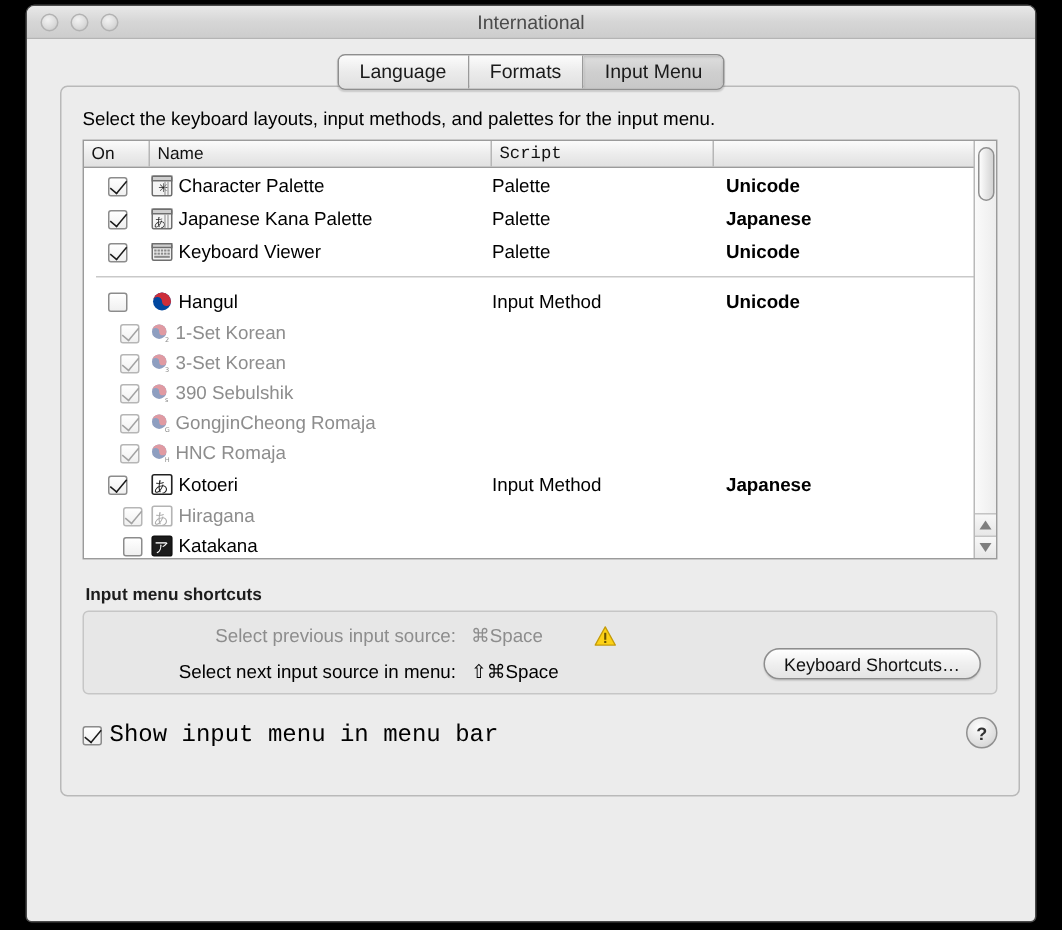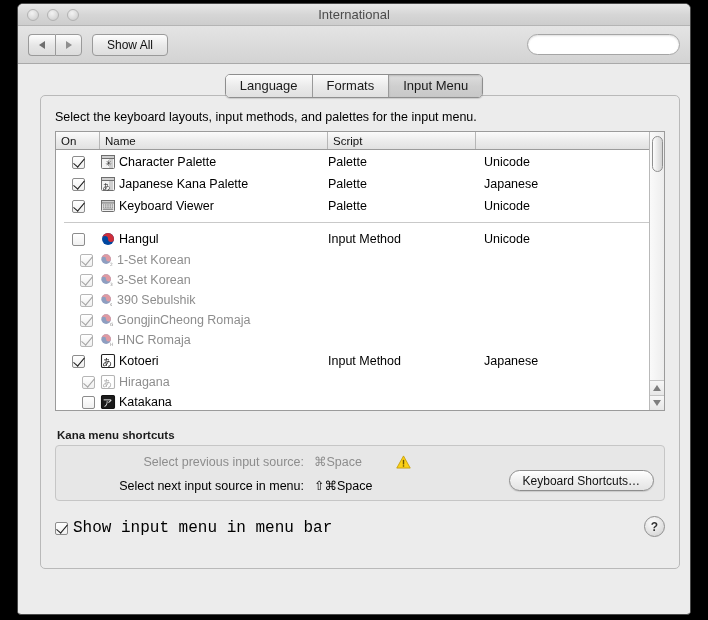--- a/index.html
+++ b/index.html
@@ -160,21 +160,21 @@
     display: flex; align-items: center;
     padding-left: 5px;
     border-right: 1px solid #b6b6b6;
     position: relative;
     cursor: default;
     font-family: "Liberation Sans", sans-serif;
   }
   .th.c-on    { width: 44px; }
   .th.c-name  { width: 228px; }
   .th.c-type  { width: 156px; }
-  .th.c-script{ width: 148px; }
+  .th.c-script{ width: 148px; font-family: Liberation Mono, monospace; }
   .th.c-end   { flex: 1; border-right: none; }
   .sortarrow {
     position: absolute; right: 6px; top: 50%;
     transform: translateY(-50%);
     width: 0; height: 0;
     border-left: 4px solid transparent;
     border-right: 4px solid transparent;
     border-bottom: 6px solid #6a6a6a;
   }
 
@@ -190,21 +190,21 @@
     color: #000;
     font-family: "Liberation Sans", sans-serif;
   }
   .row.sub { height: 20px; }
   .row.dim .cell-name-text { color: #8d8d8d; }
   .cell-on {
     width: 44px; display: flex; align-items: center; justify-content: center;
   }
   .cell-name { width: 228px; display: flex; align-items: center; gap: 3px; }
   .cell-type { width: 156px; }
-  .cell-script{ width: 148px; }
+  .cell-script{ width: 148px; font-weight: bold; }
   .sub .cell-on { justify-content: flex-end; padding-right: 7px; }
   .sub.indent2 .cell-on { justify-content: flex-end; padding-right: 5px; }
 
   .divider { height: 1px; background: #c9c9c9; margin: 5px 8px 5px 8px; }
 
   
   .cb {
     width: 13px; height: 13px;
     border: 1px solid #8c8c8c;
     border-radius: 2px;
@@ -326,39 +326,20 @@
 
   <div id="titlebar">
     <div class="lights">
       <div class="light"></div>
       <div class="light"></div>
       <div class="light"></div>
     </div>
     <div id="title">International</div>
   </div>
 
-  <div id="toolbar">
-    <div class="segmented">
-      <div class="seg-btn">
-        <span class="tri tri-l"></span>
-      </div>
-      <div class="seg-btn">
-        <span class="tri tri-r"></span>
-      </div>
-    </div>
-    <div id="show-all">Show All</div>
-
-    <div id="searchwrap">
-      <svg id="search-icon" viewBox="0 0 12 12">
-        <circle cx="5" cy="5" r="3.4" fill="none" stroke="#4a4a4a" stroke-width="1.3"></circle>
-        <line x1="7.5" y1="7.5" x2="10.6" y2="10.6" stroke="#4a4a4a" stroke-width="1.5" stroke-linecap="round"></line>
-      </svg>
-      <input id="search-input" type="text" placeholder="" style="">
-    </div>
-  </div>
 
   <div id="body">
 
     <div id="tabbar">
       <div class="tabs">
         <div class="tab">Language</div>
         <div class="tab">Formats</div>
         <div class="tab active">Input Menu</div>
       </div>
     </div>
@@ -592,21 +573,21 @@
           <div class="sb-arrow" id="sb-up">
             <span class="sb-tri-up"></span>
           </div>
           <div class="sb-arrow" id="sb-down">
             <span class="sb-tri-dn"></span>
           </div>
         </div>
       </div>
 
       <div id="shortgroup">
-        <div id="shortlabel">Kana menu shortcuts</div>
+        <div id="shortlabel">Input menu shortcuts</div>
         <div id="shortbox">
 
           <div class="shortrow" id="shortrow1">
             <div class="slabel dim">Select previous input source:</div>
             <div class="skey dim">⌘Space</div>
             <svg id="warn-icon" viewBox="0 0 16 15">
               <path d="M8 1 L15.2 14 L0.8 14 Z" fill="#fcd116" stroke="#c49b08" stroke-width="0.9" stroke-linejoin="round"></path>
               <rect x="7.25" y="5.2" width="1.5" height="5" fill="#6a5300"></rect>
               <rect x="7.25" y="11" width="1.5" height="1.5" fill="#6a5300"></rect>
             </svg>

